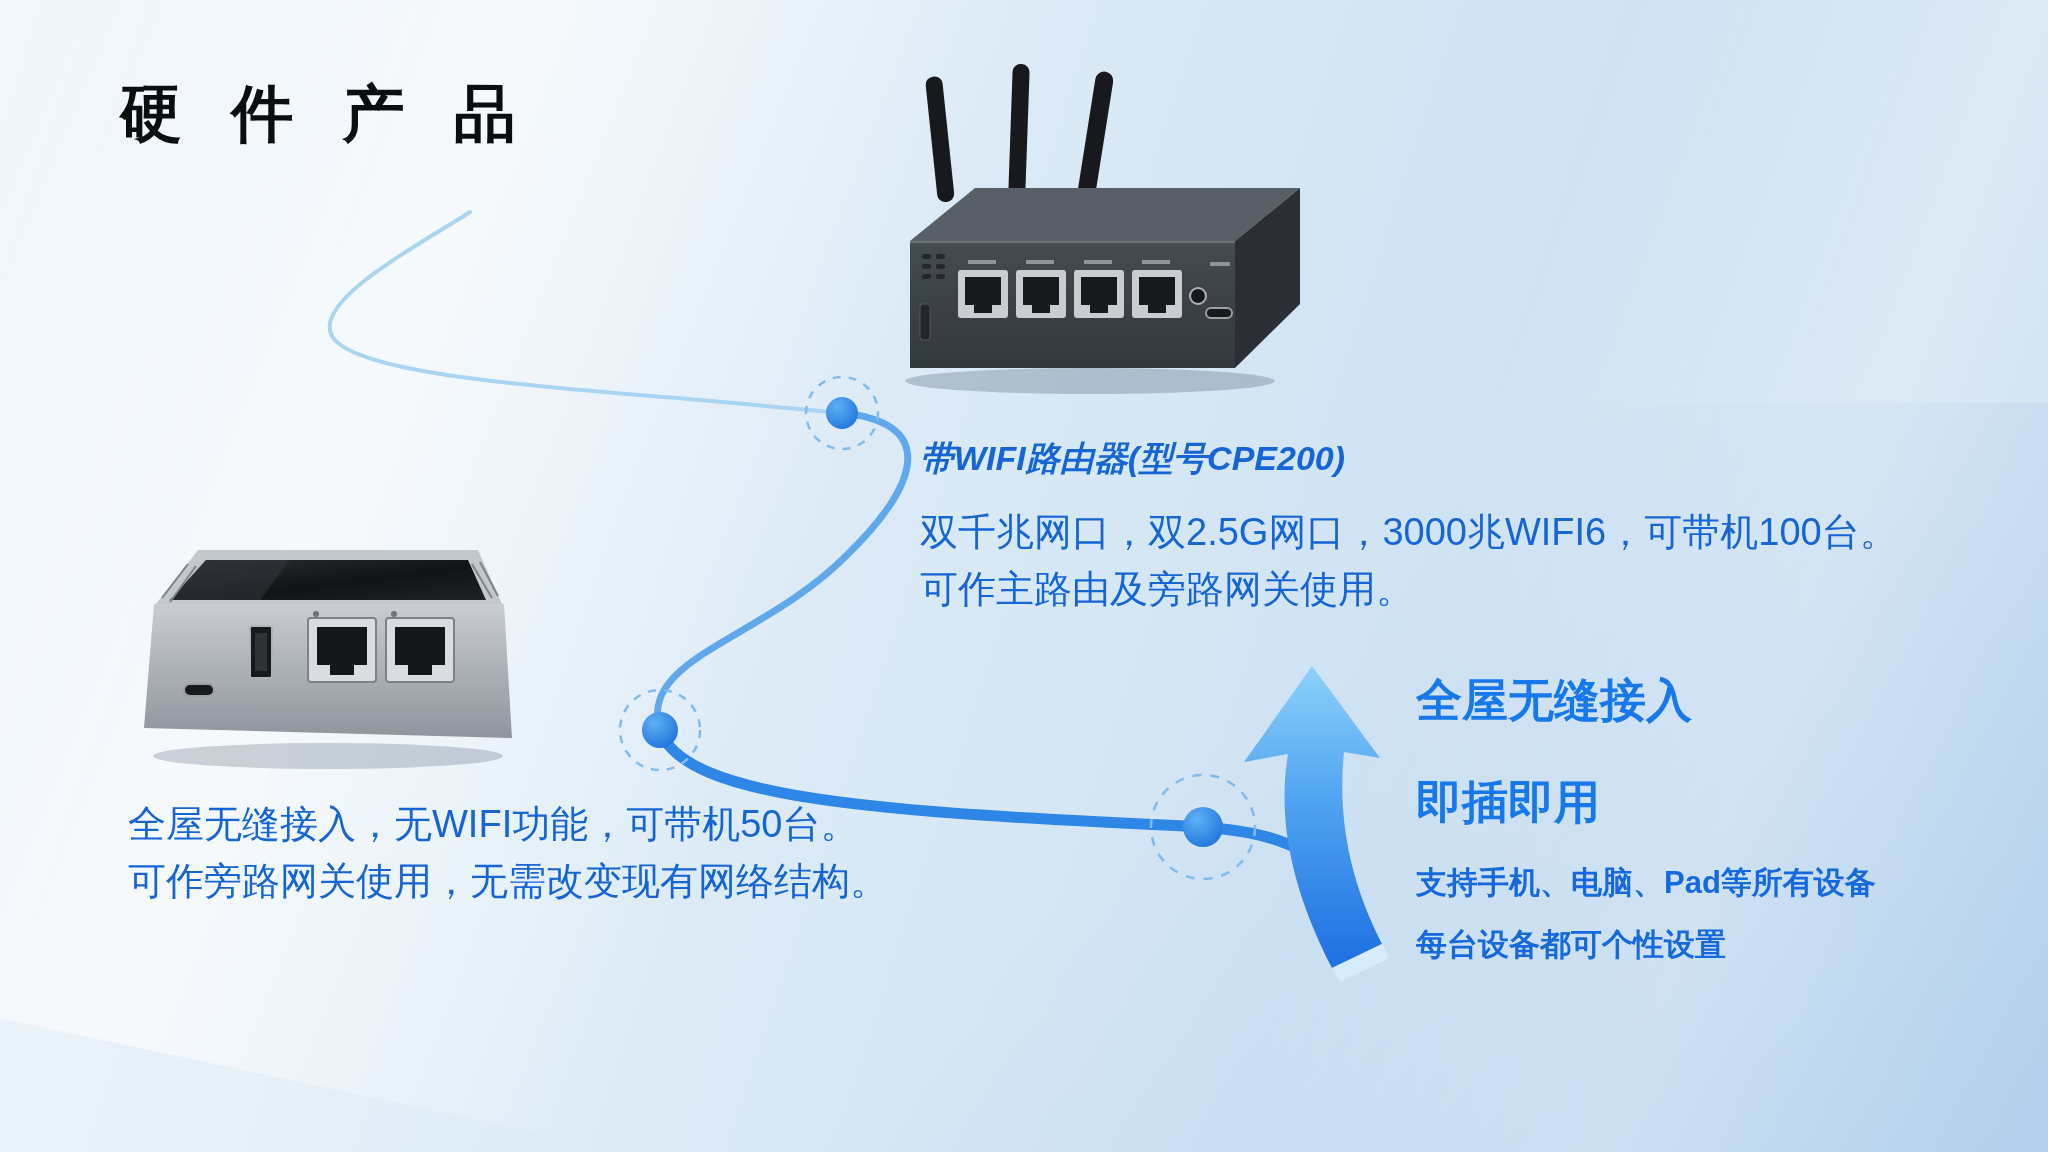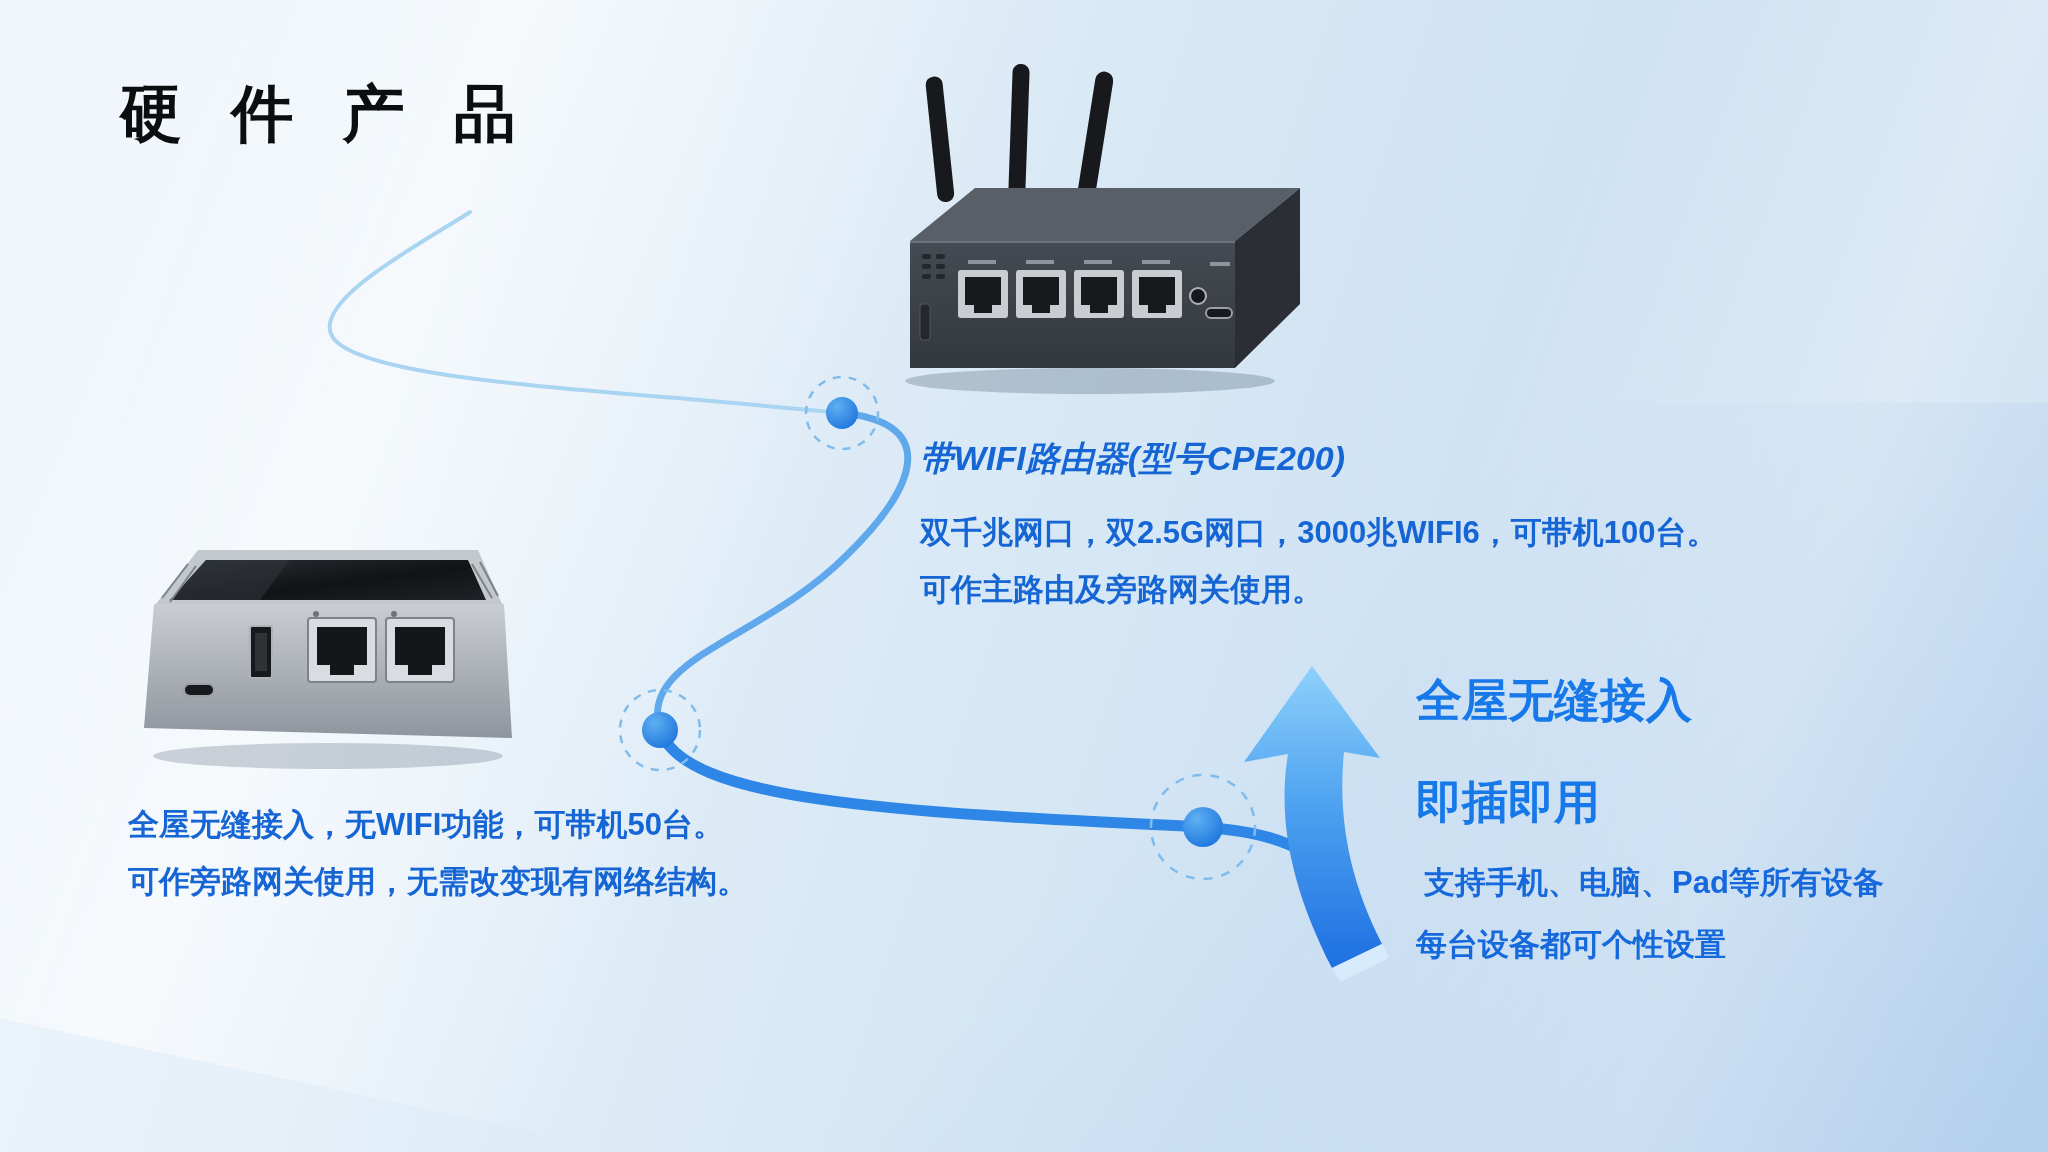--- a/index.html
+++ b/index.html
@@ -33,31 +33,31 @@
 
   .canvas-svg { position:absolute; left:0; top:0; width:2048px; height:1152px; }
 
   .cpe200-img { position:absolute; left:880px; top:56px; width:440px; height:345px; }
   .cpe100-img { position:absolute; left:140px; top:540px; width:380px; height:240px; }
 
   .product-text { position:absolute; color:#1565d4; }
   .cpe200-text { left:920px; top:436px; }
   .cpe100-text { left:128px; top:796px; }
   .product-name { font-size:34px; font-weight:800; margin-bottom:22px;font-style:italic; }
-  .product-line { font-size:31px; font-weight:700; line-height:57px; }
+  .product-line { font-size:38px; font-weight:400; line-height:57px; }
 
   .benefit-headline {
     position:absolute; left:1416px; color:#1778ea; font-size:46px; font-weight:700;
   }
   .benefit-h1 { top:670px; }
   .benefit-h2 { top:772px; }
   .benefit-line {
     position:absolute; left:1416px; color:#1569dc; font-size:31px; font-weight:700;
   }
-  .benefit-l1 { top:862px;margin-left:8px; }
+  .benefit-l1 { top:862px; }
   .benefit-l2 { top:924px; }
 </style>
 </head>
 <body>
 
 <div class="slide">
 
   <div class="streak-a"></div>
   <div class="streak-b"></div>
   <div class="tint-br"></div>

